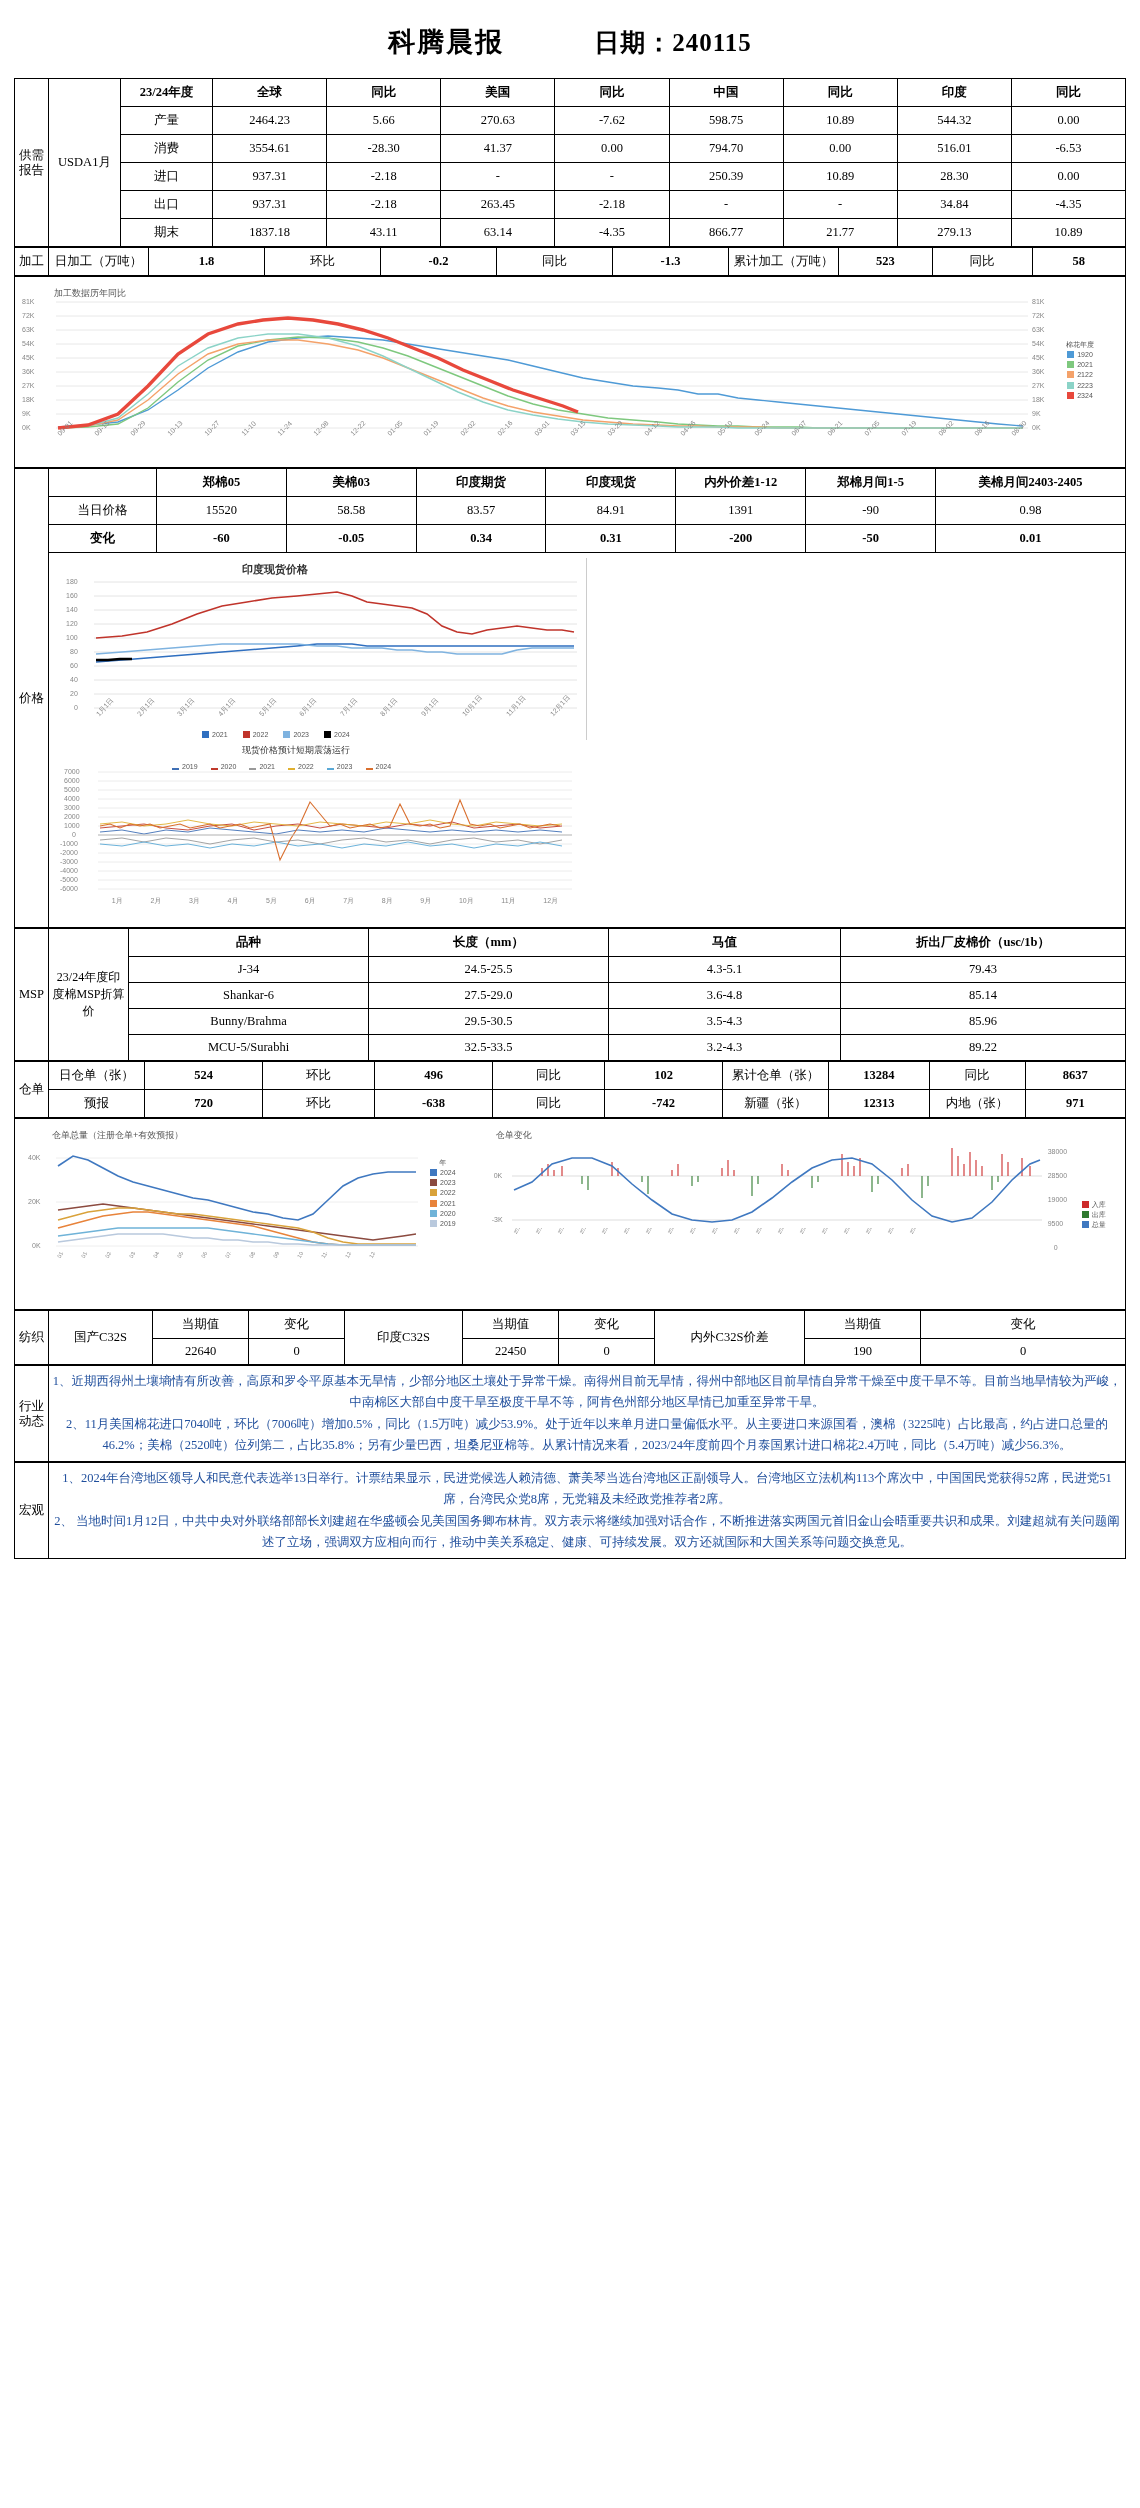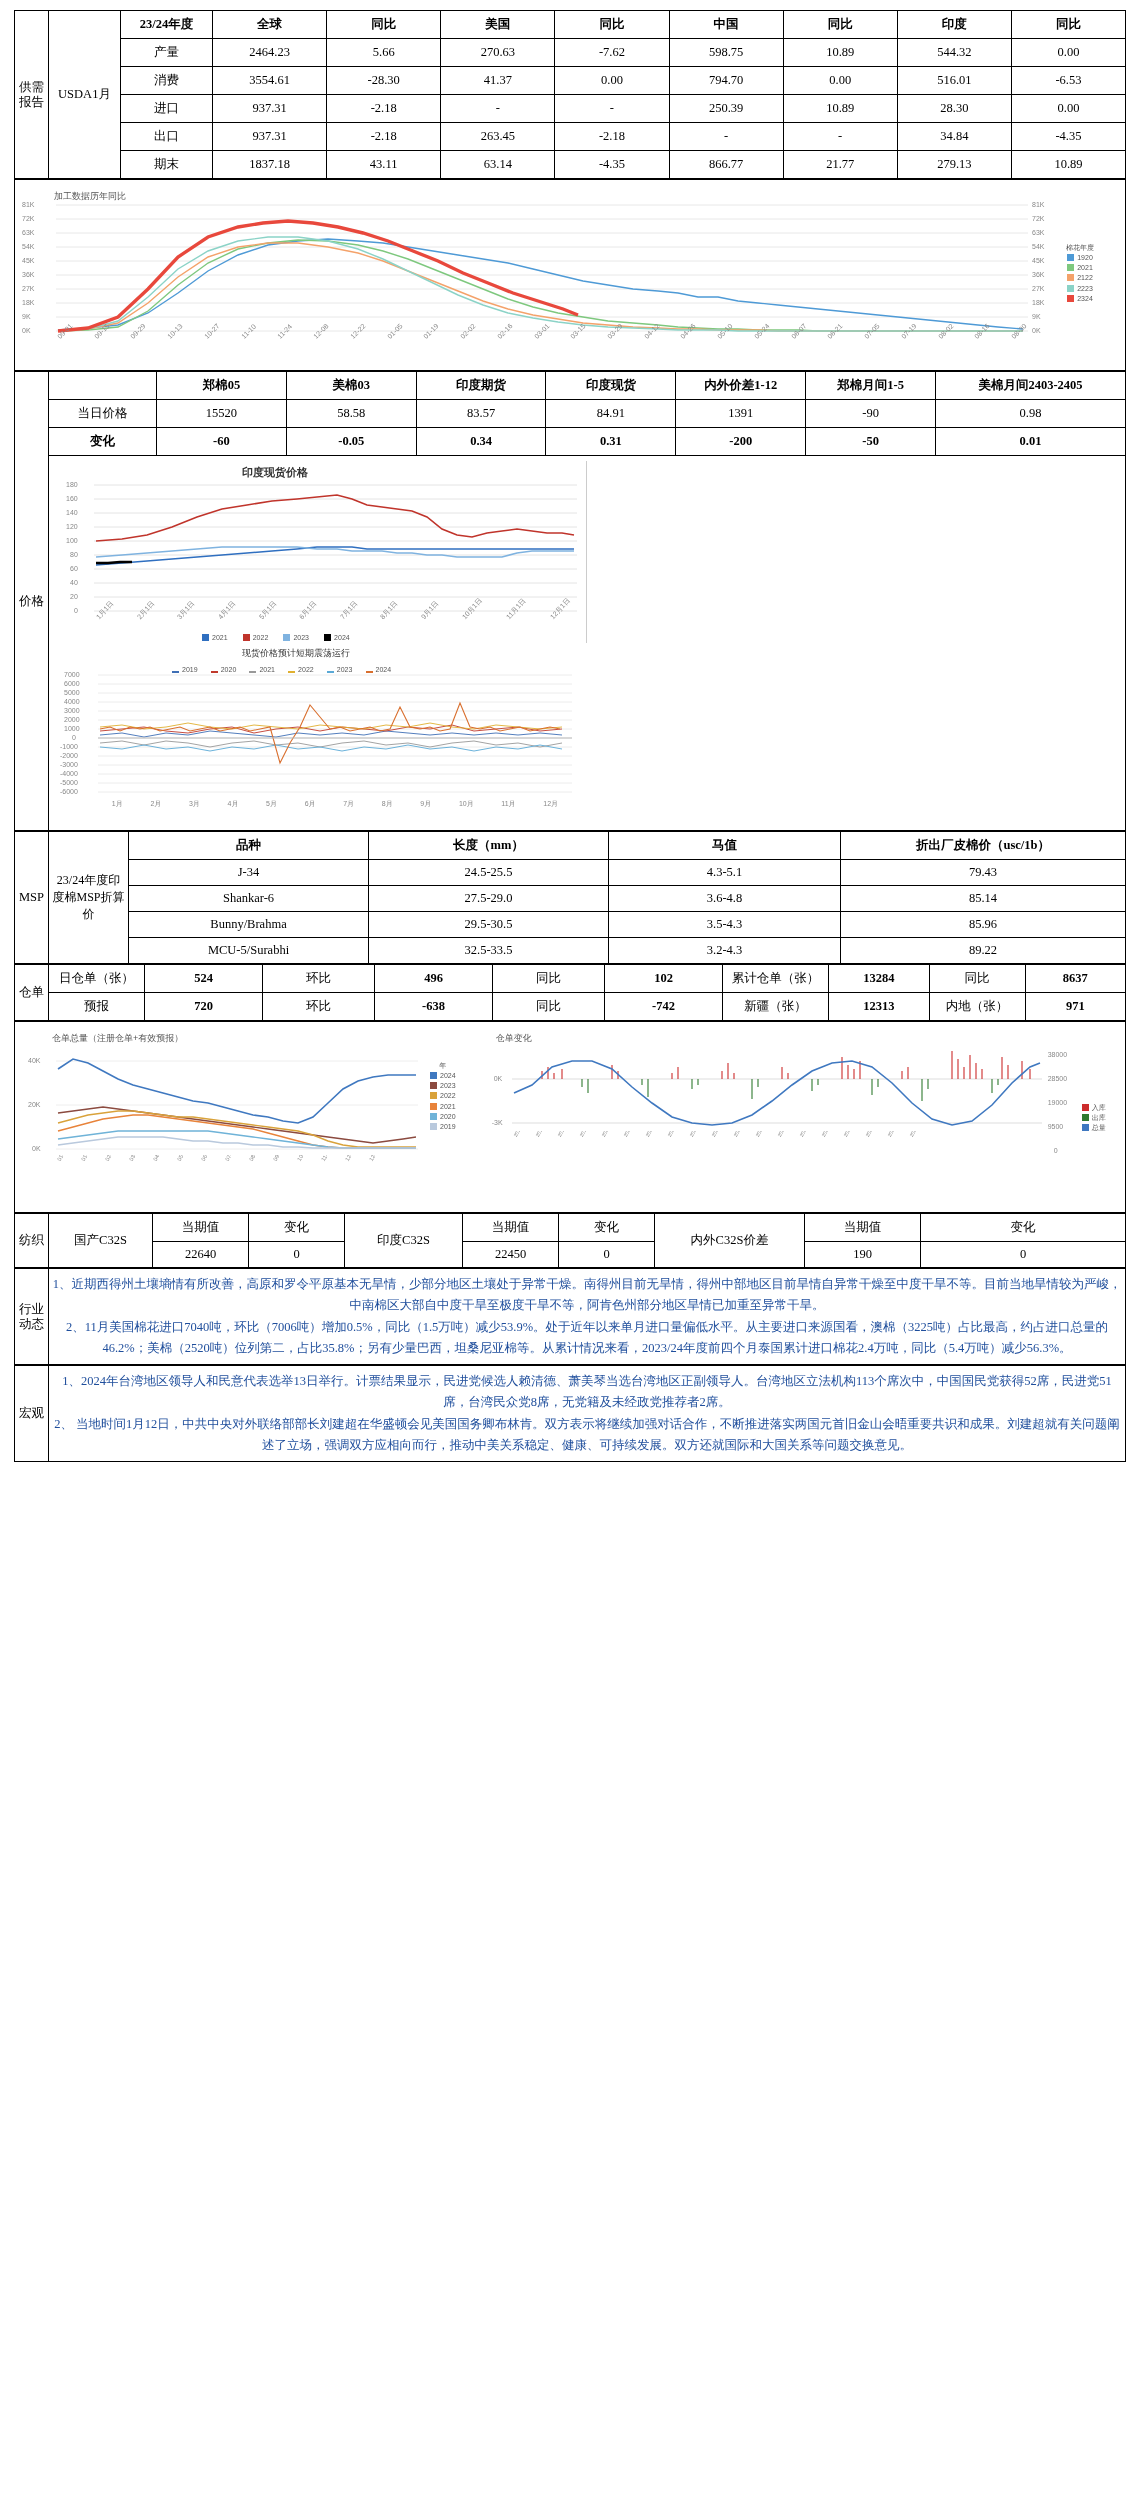--- a/index.html
+++ b/index.html
@@ -113,20 +113,24 @@
     color: #333;
     font-weight: bold;
     font-family: "Liberation Serif", serif;
   }
 </style>
 </head>
 <body>
 
 <div class="page">
 
+  <div class="title-row">
+    <div class="main-title">科腾晨报</div>
+    <div class="date-title">日期：240115</div>
+  </div>
 
 
   <table class="grid">
     <tbody>
         <tr>
       <td class="sect-label" rowspan="6">供需报告</td>
       <td rowspan="6" style="width:72px">USDA1月</td>
       <td class="hdr" style="width:92px">23/24年度</td>
       <td class="hdr">全球</td>
       <td class="hdr">同比</td>
@@ -188,20 +192,37 @@
       <td>63.14</td>
       <td>-4.35</td>
       <td>866.77</td>
       <td>21.77</td>
       <td>279.13</td>
       <td>10.89</td>
     </tr>
   </tbody>
     </table>
 
+  <table class="grid">
+    <tbody>
+        <tr>
+      <td class="sect-label" style="width:34px">加工</td>
+      <td style="width:100px">日加工（万吨）</td>
+      <td class="bold" style="width:116px">1.8</td>
+      <td style="width:116px">环比</td>
+      <td class="bold" style="width:116px">-0.2</td>
+      <td style="width:116px">同比</td>
+      <td class="bold" style="width:116px">-1.3</td>
+      <td style="width:110px">累计加工（万吨）</td>
+      <td class="bold">523</td>
+      <td style="width:100px">同比</td>
+      <td class="bold">58</td>
+    </tr>
+  </tbody>
+    </table>
 
   <table class="grid">
     <tbody>
         <tr>
       <td class="chart-cell">
         <div class="chartbox" style="height:180px">
           <div class="chart-title" style="left:36px; top:5px;">加工数据历年同比</div>
           <svg width="1108" height="180" viewBox="0 0 1108 180">
             <g stroke="#e8e8e8" stroke-width="1">
               <line x1="38" y1="20" x2="1010" y2="20"></line>

